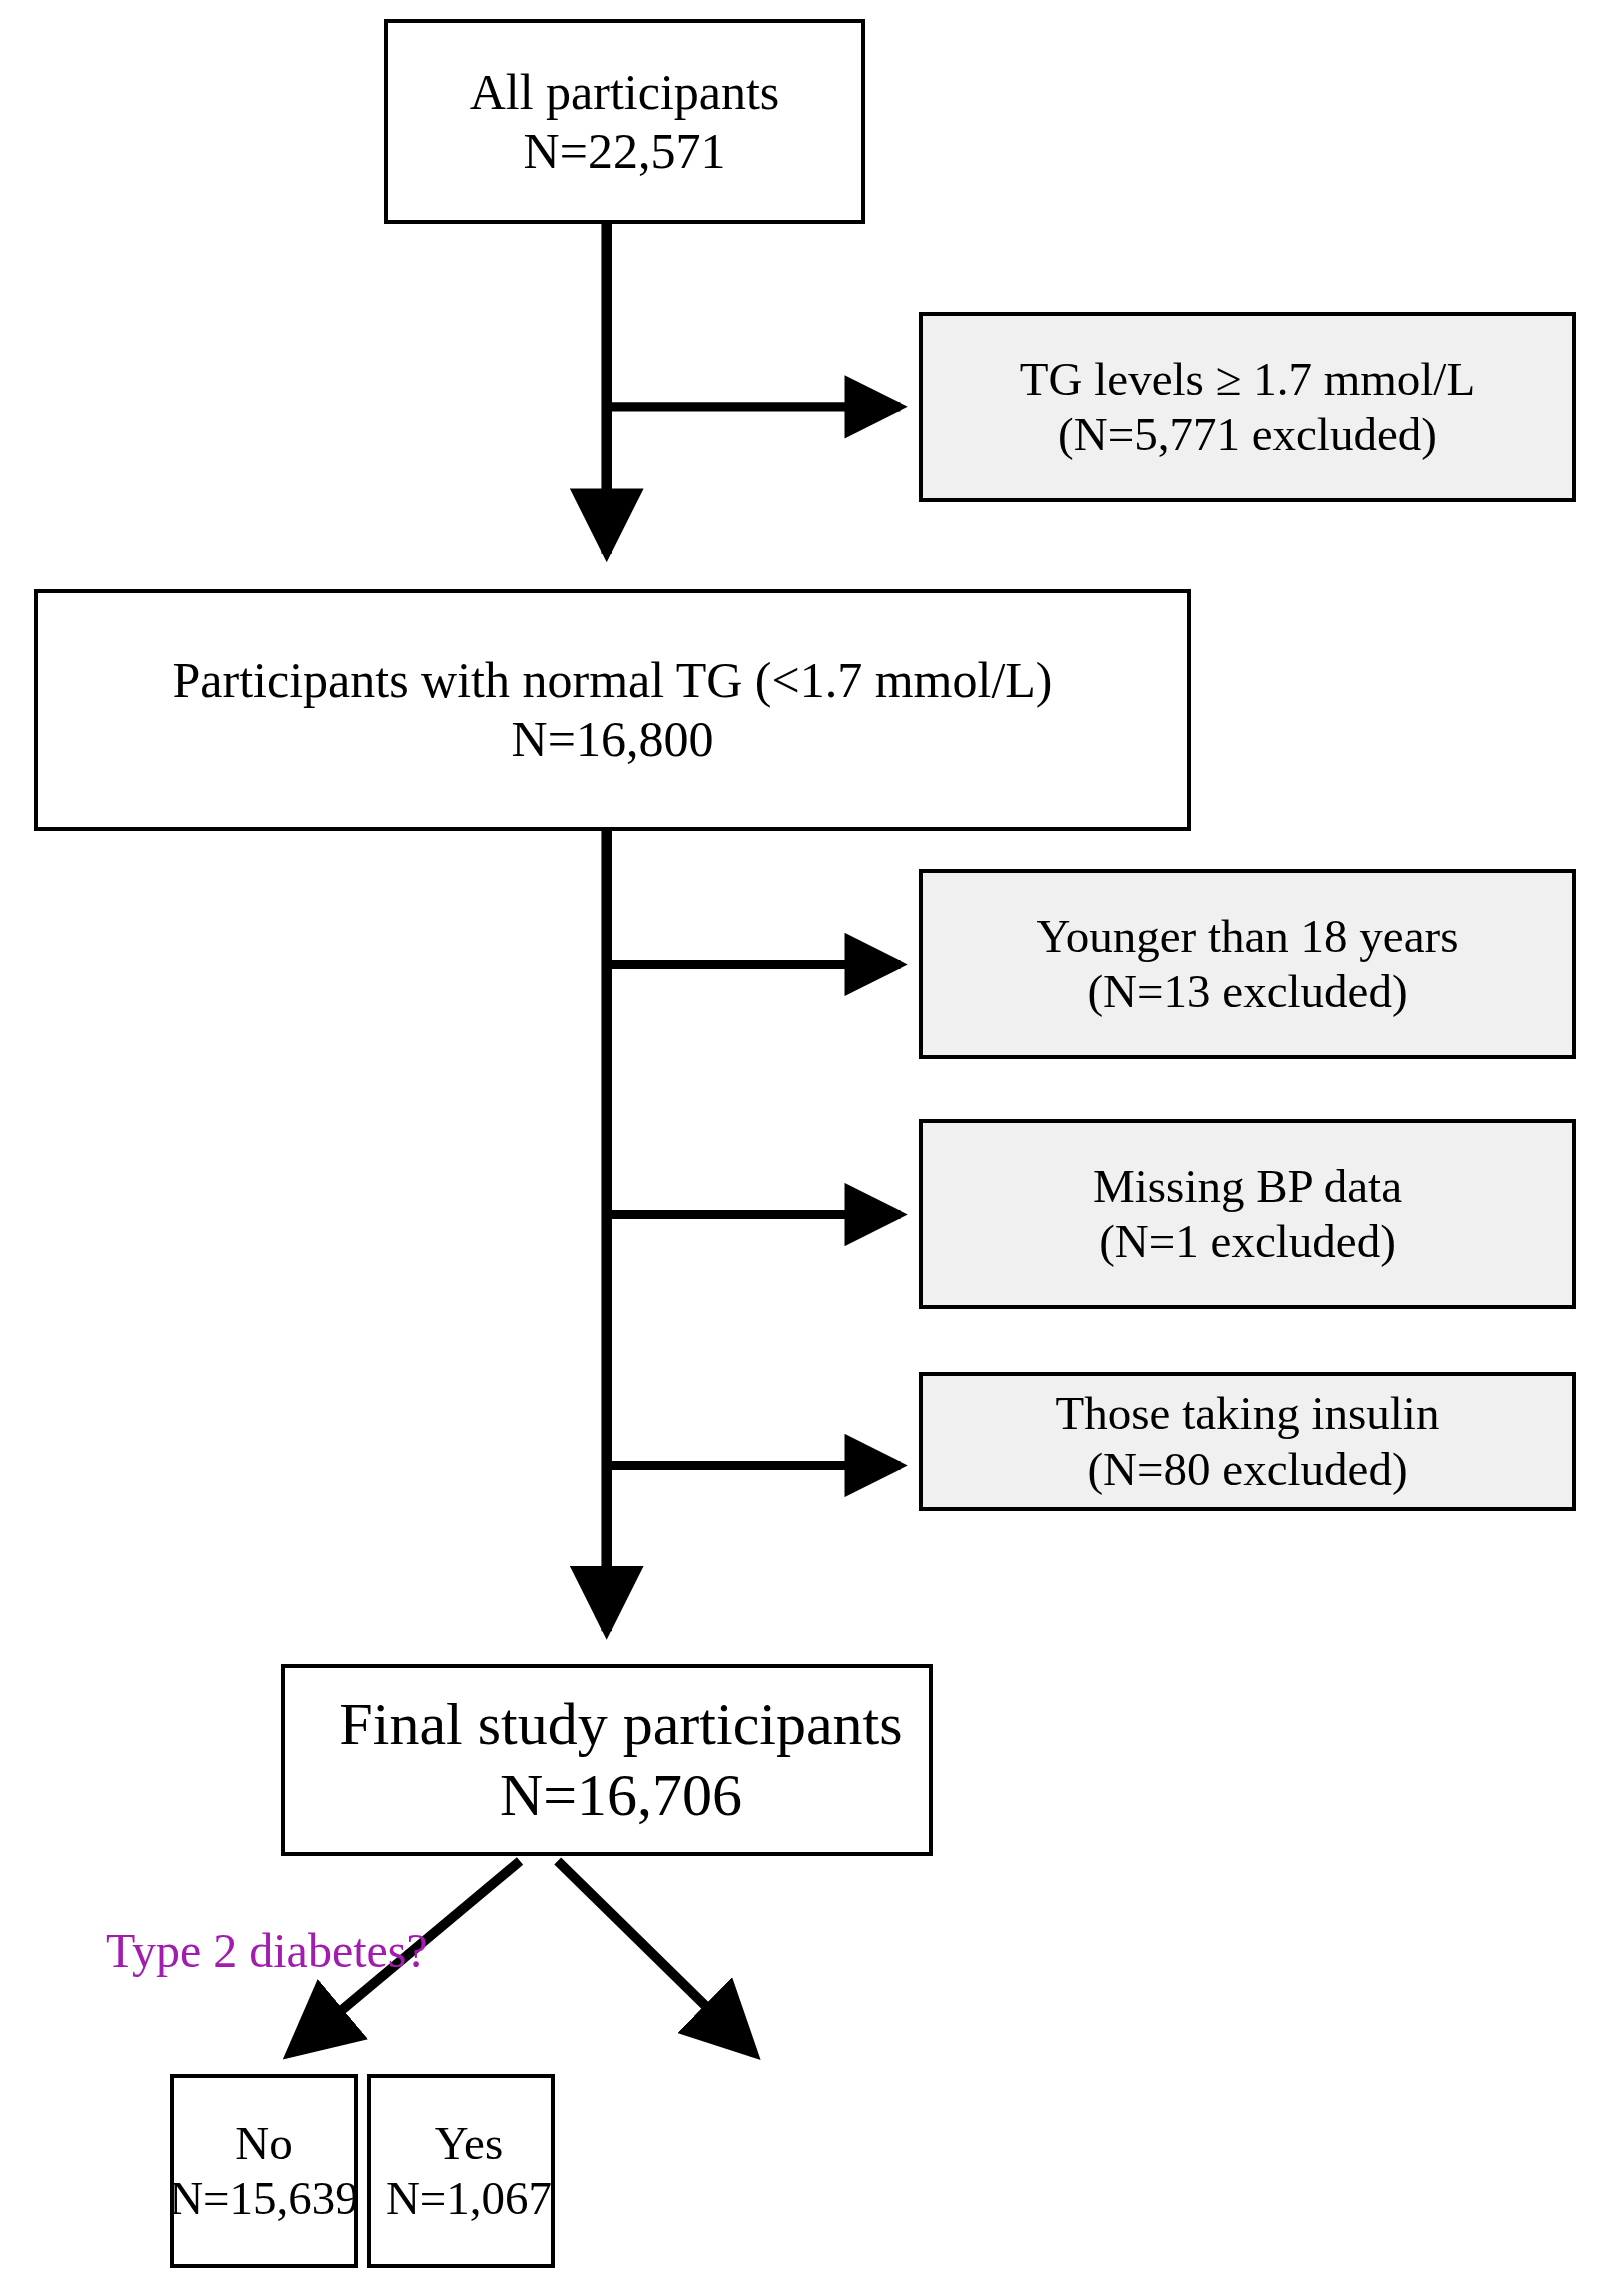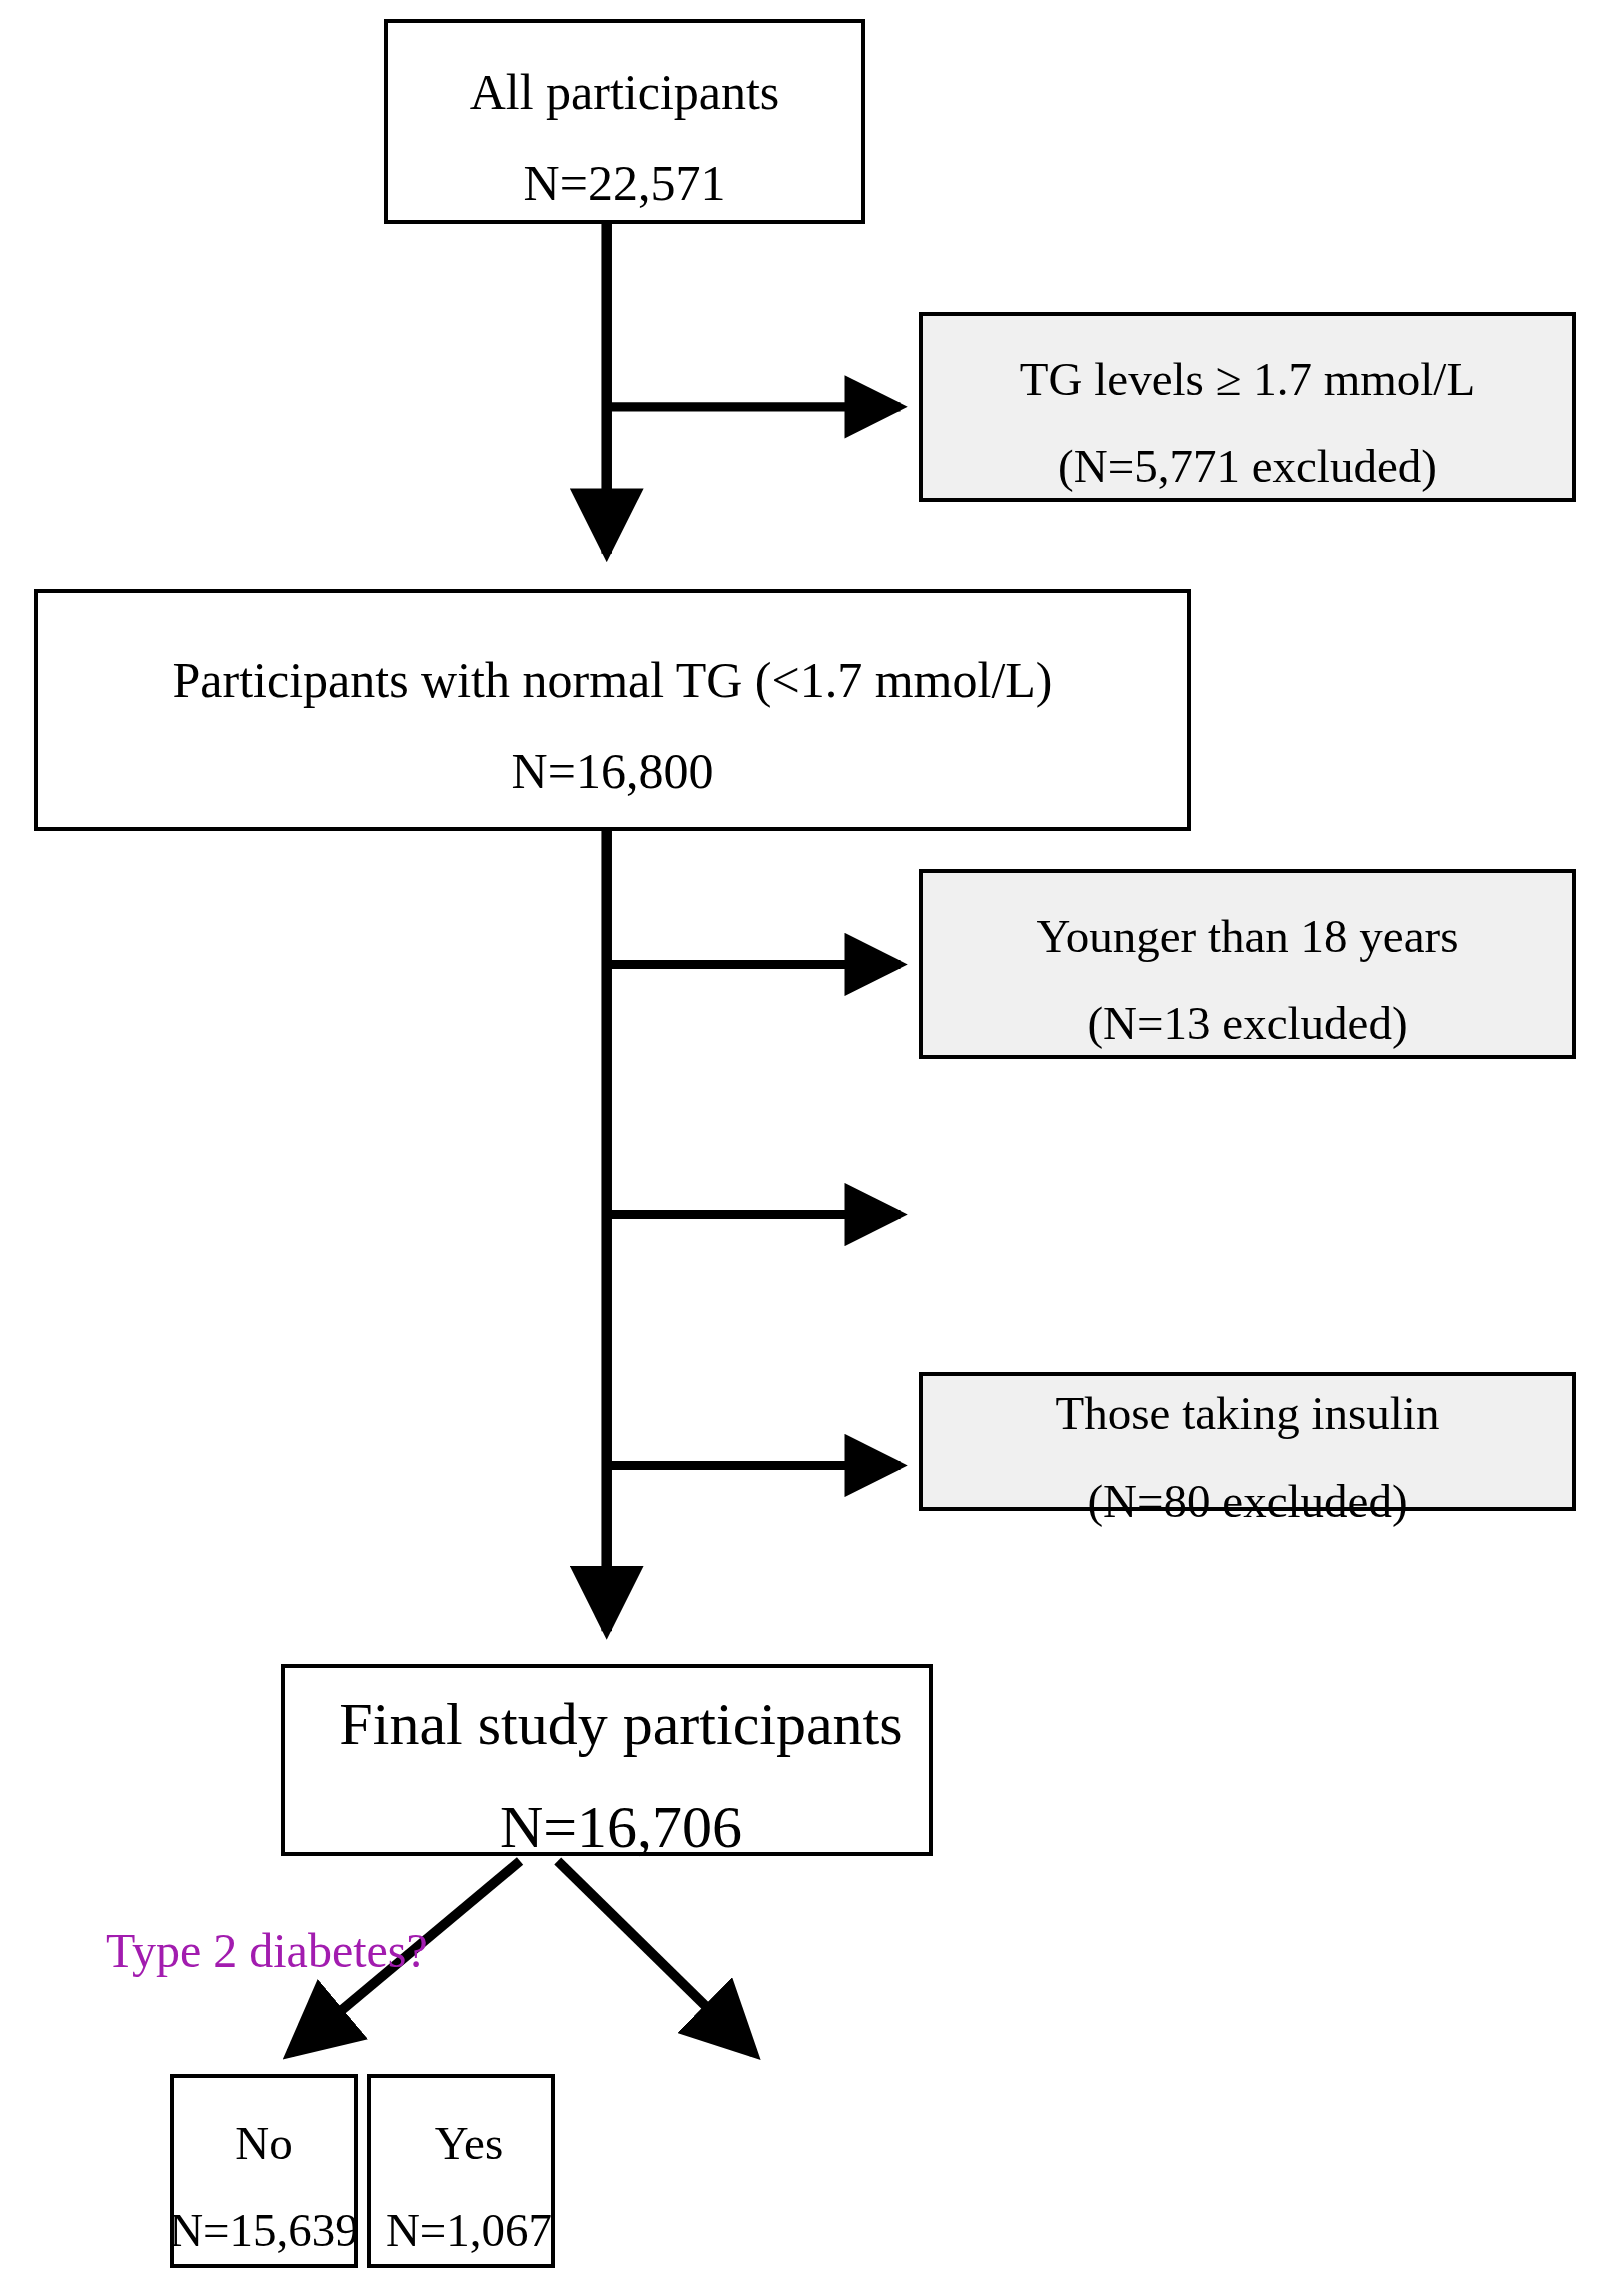--- a/index.html
+++ b/index.html
@@ -30,21 +30,20 @@
     text-align: center;
     color: #000000;
     line-height: 1.18;
   }
   .node.excluded {
     background: #f0f0f0;
   }
   .node .line {
     display: block;
     white-space: nowrap;
-    margin-top: 32px;
   }
 
   
   #node-all-participants   { left: 384px;  top: 19px;   width: 481px;  height: 205px; font-size: 50px; }
   #node-tg-excluded        { left: 919px; top: 312px;  width: 657px;  height: 190px; font-size: 47px; }
   #node-normal-tg          { left: 34px;   top: 589px;  width: 1157px; height: 242px; font-size: 50px; }
   #node-age-excluded       { left: 919px; top: 869px; width: 657px;  height: 190px; font-size: 47px; }
   #node-bp-excluded        { left: 919px; top: 1119px; width: 657px;  height: 190px; font-size: 47px; }
   #node-insulin-excluded   { left: 919px; top: 1372px; width: 657px;  height: 139px; font-size: 47px; }
   #node-final-participants { left: 281px;  top: 1664px; width: 652px;  height: 192px; font-size: 60px; padding-left: 28px; }
@@ -135,20 +134,24 @@
   <div class="node" id="node-normal-tg">
     <span class="line l1">Participants with normal TG (&lt;1.7 mmol/L)</span>
     <span class="line l2">N=16,800</span>
   </div>
 
   <div class="node excluded" id="node-age-excluded">
     <span class="line l1">Younger than 18 years</span>
     <span class="line l2">(N=13 excluded)</span>
   </div>
 
+  <div class="node excluded" id="node-bp-excluded">
+    <span class="line l1">Missing BP data</span>
+    <span class="line l2">(N=1 excluded)</span>
+  </div>
 
   <div class="node excluded" id="node-insulin-excluded">
     <span class="line l1">Those taking insulin</span>
     <span class="line l2">(N=80 excluded)</span>
   </div>
 
   <div class="node" id="node-final-participants">
     <span class="line l1">Final study participants</span>
     <span class="line l2">N=16,706</span>
   </div>

